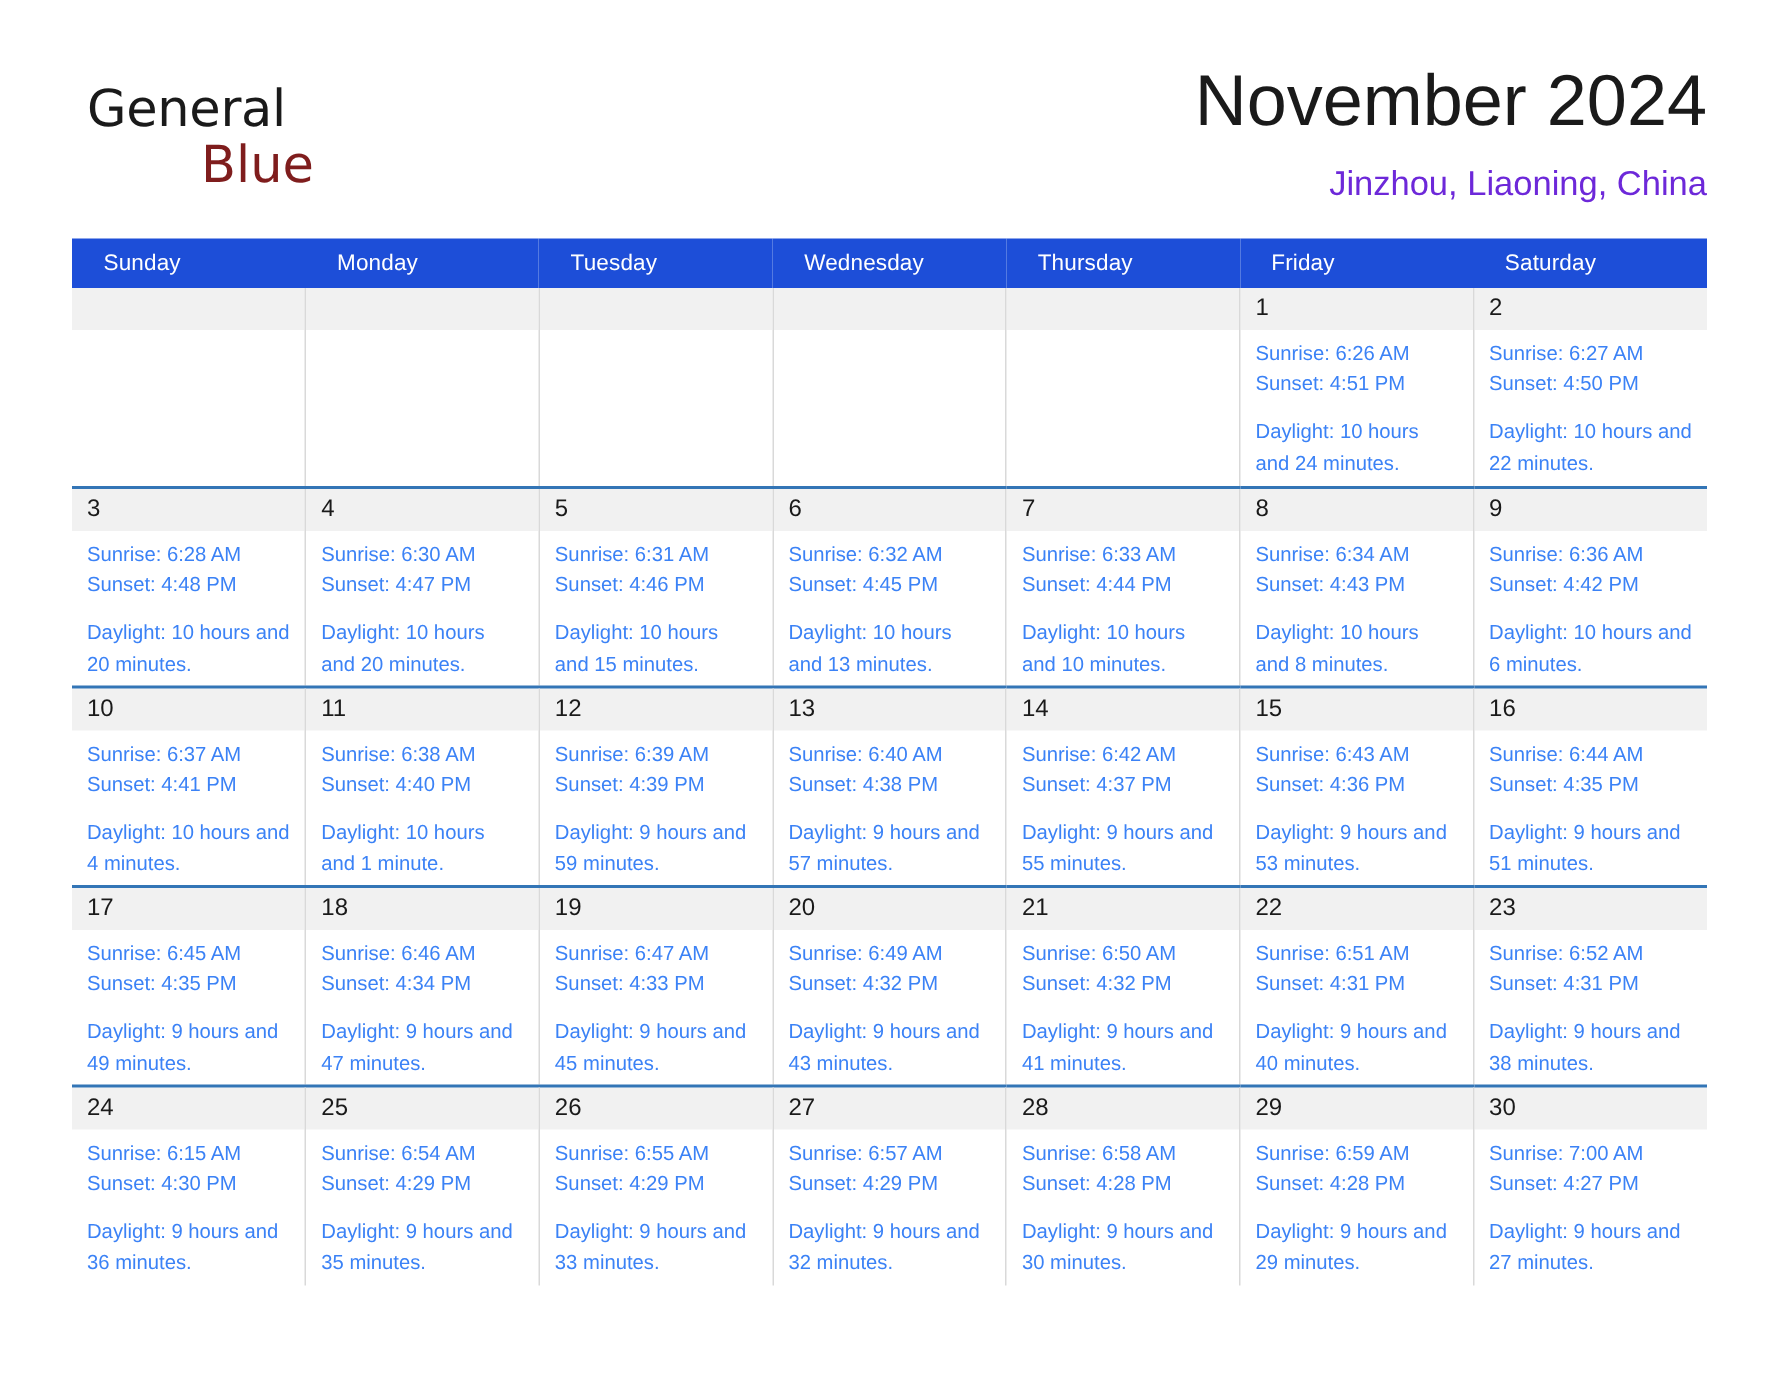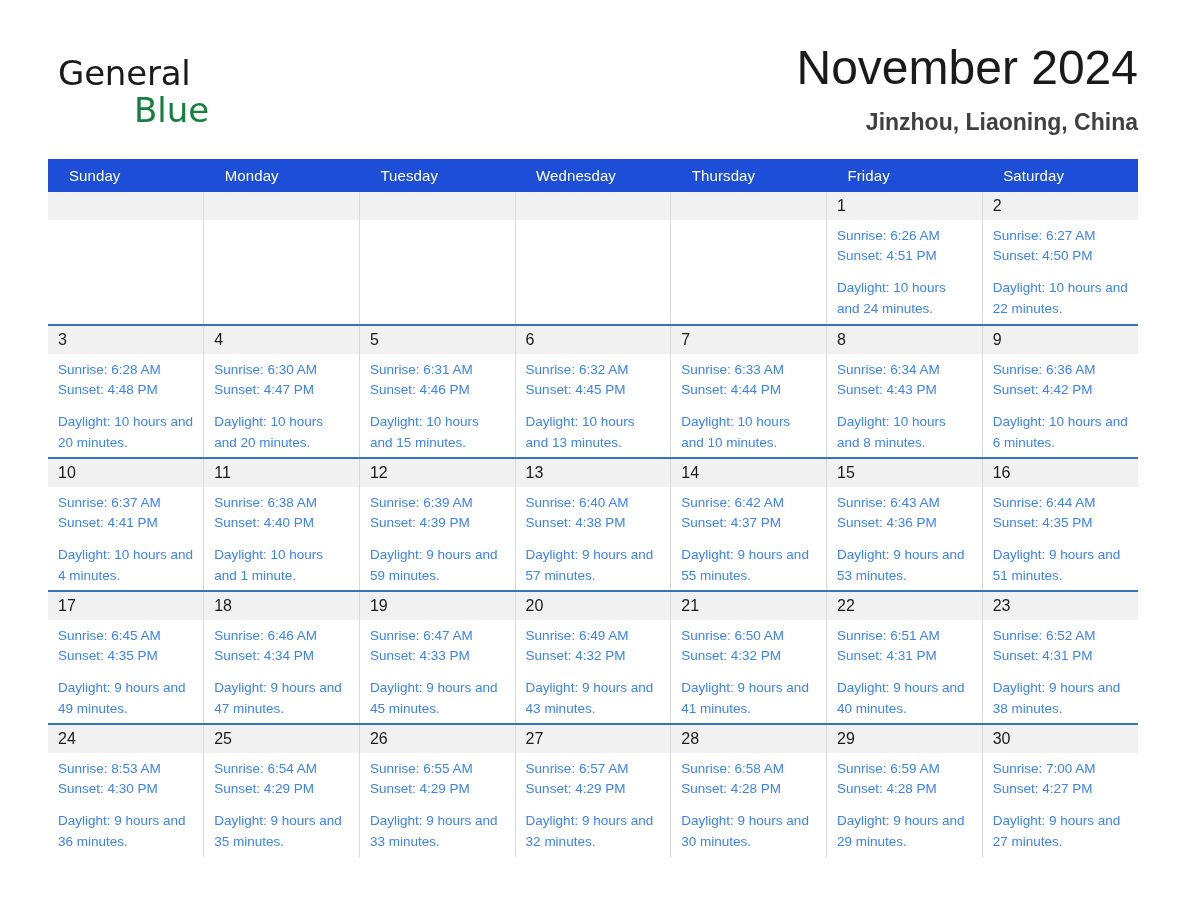--- a/index.html
+++ b/index.html
@@ -67,21 +67,21 @@
     border-top: 29px solid #0a68b0;
     border-right: 42px solid transparent;
     transform: scaleY(-1);
   }
   .logo-line2 {
     position: absolute;
     left: 76px;
     top: 36px;
     font-size: 34px;
     line-height: 40px;
-    color: #15803d;
+    color: #7f1d1d;
     font-family: "DejaVu Sans", sans-serif;
     font-weight: 400;
   }
 
   .title-block {
     position: absolute;
     right: 0;
     top: 0;
     text-align: right;
   }
@@ -89,22 +89,22 @@
     font-size: 48px;
     line-height: 52px;
     font-weight: 400;
     color: #1a1a1a;
     letter-spacing: 0px;
     white-space: nowrap;
   }
   .location-title {
     font-size: 23px;
     line-height: 32px;
-    font-weight: 700;
-    color: #404040;
+    font-weight: 400;
+    color: #6d28d9;
     margin-top: 12px;
     white-space: nowrap;
   }
 
   
   .calendar {
     position: absolute;
     left: 48px;
     top: 159px;
     width: 1090px;
@@ -430,21 +430,21 @@
               <div>Sunrise: 6:52 AM</div>
               <div>Sunset: 4:31 PM</div>
               <div class="wrap2">Daylight: 9 hours and 38 minutes.</div>
             </div>
           </td>
         </tr>
         <tr class="week-row">
           <td class="edge-left">
             <div class="daynum">24</div>
             <div class="daybody">
-              <div>Sunrise: 8:53 AM</div>
+              <div>Sunrise: 6:15 AM</div>
               <div>Sunset: 4:30 PM</div>
               <div class="wrap2">Daylight: 9 hours and 36 minutes.</div>
             </div>
           </td>
           <td>
             <div class="daynum">25</div>
             <div class="daybody">
               <div>Sunrise: 6:54 AM</div>
               <div>Sunset: 4:29 PM</div>
               <div class="wrap2">Daylight: 9 hours and 35 minutes.</div>

